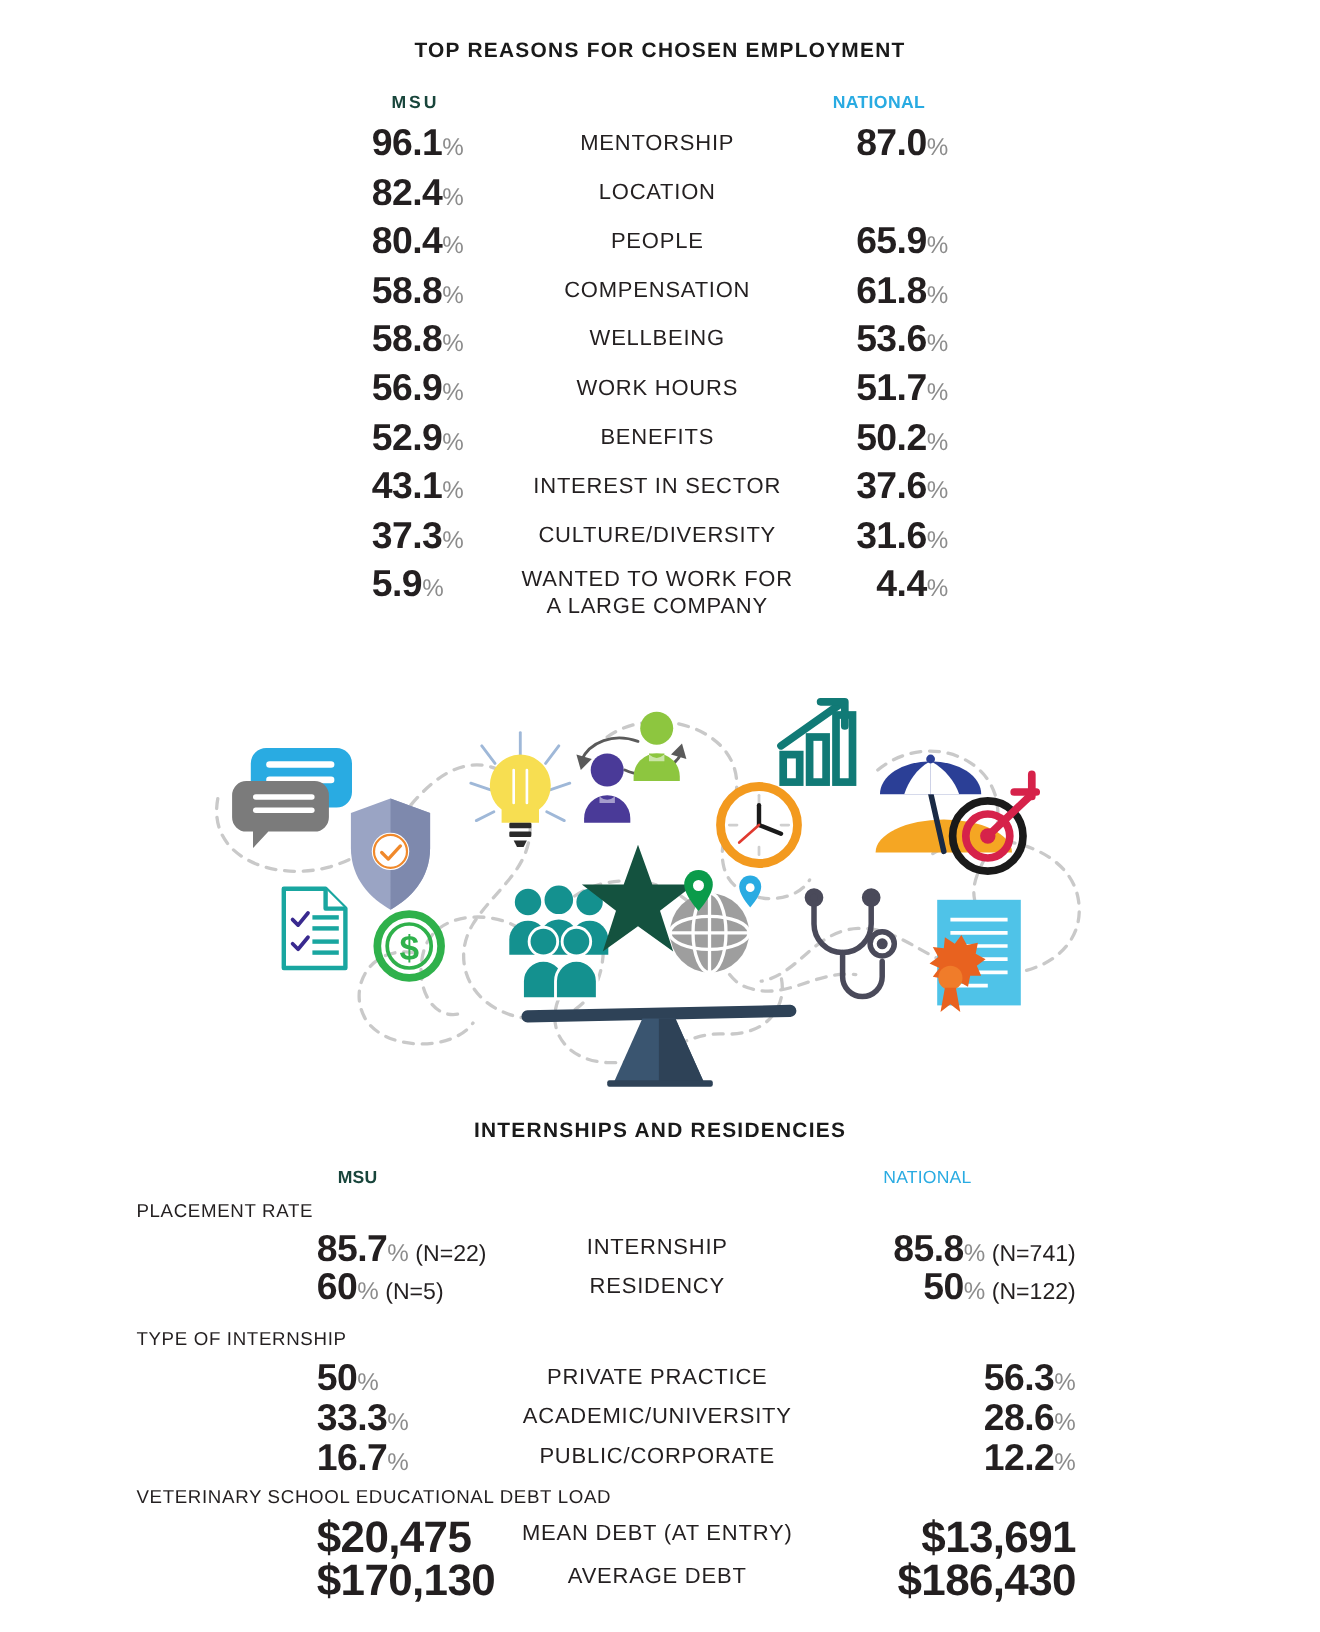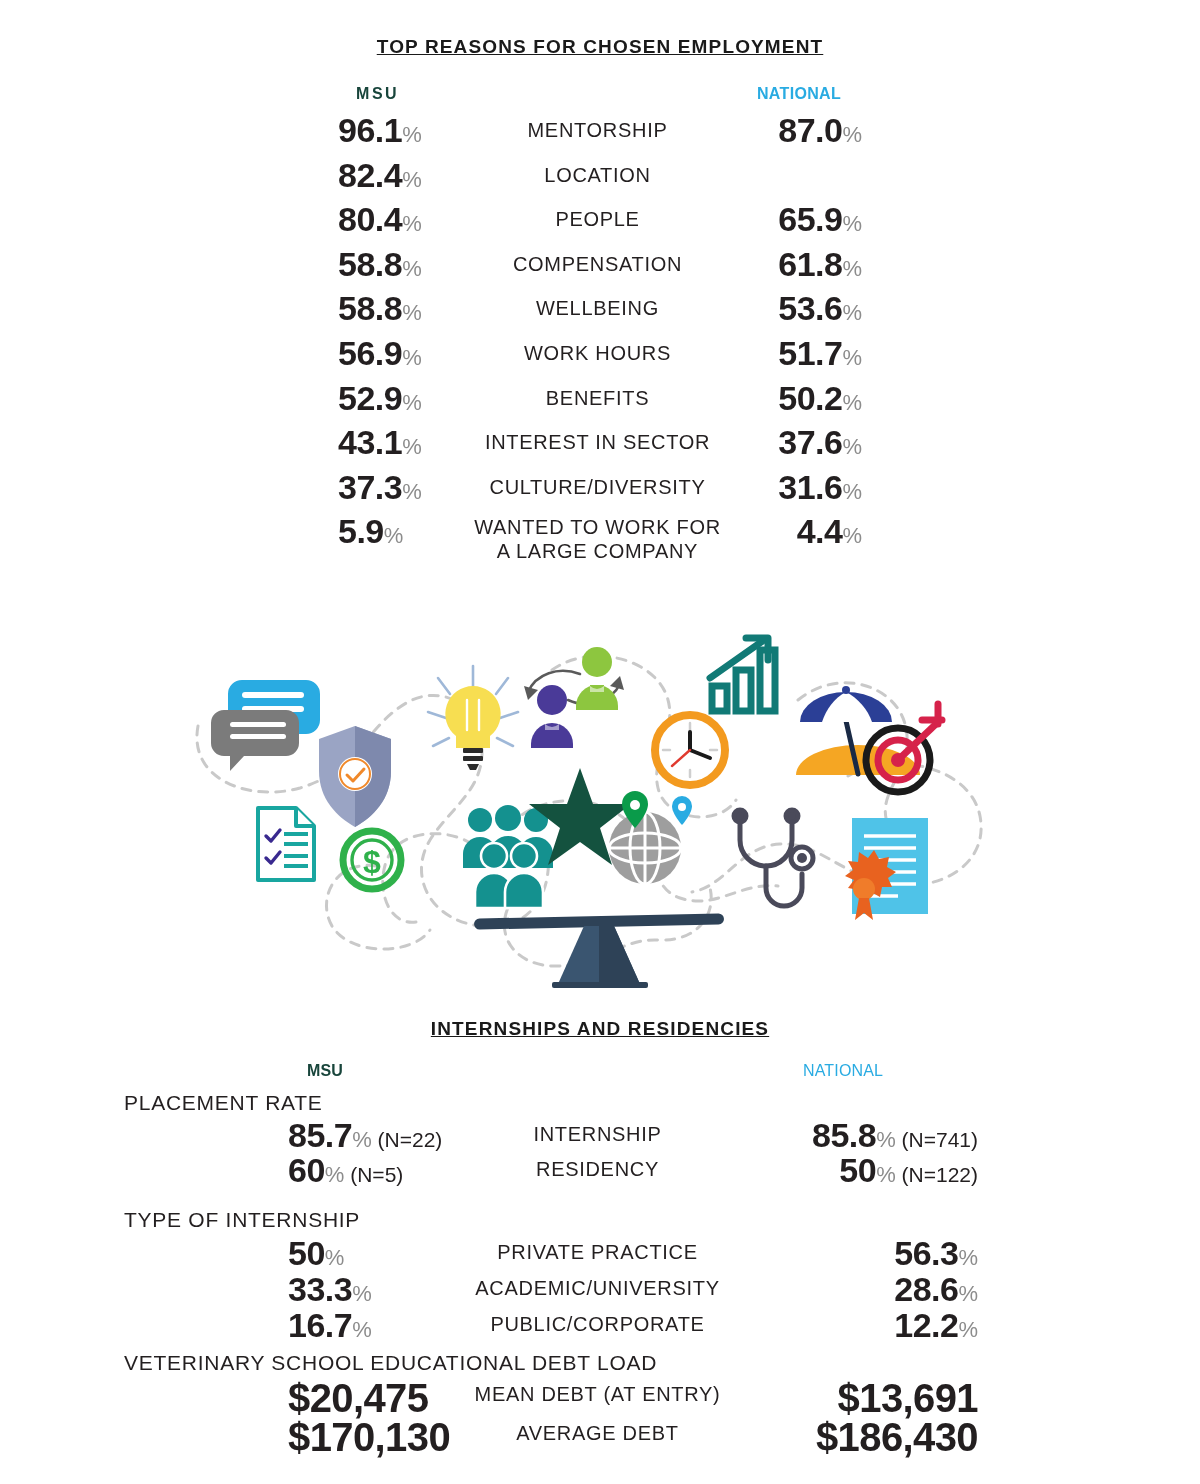--- a/index.html
+++ b/index.html
@@ -13,21 +13,20 @@
   }
   .page { position: relative; width: 1200px; height: 1484px; }
 
   
   .sect-title {
     font-weight: 700;
     font-size: 19px;
     letter-spacing: 0.06em;
     text-align: center;
     color: #1a1a1a;
-    text-decoration: underline;
   }
   .col-head {
     font-weight: 700;
     font-size: 16px;
     letter-spacing: 0.16em;
   }
   .col-head.msu { color: #18453b; }
   .col-head.nat { color: #29abe2; letter-spacing: 0.02em; }
 
   .big {
@@ -52,21 +51,21 @@
     letter-spacing: 0;
   }
   .mid-label {
     font-size: 20px;
     letter-spacing: 0.035em;
     color: #231f20;
     text-align: center;
     line-height: 1.18;
   }
   .sub-head {
-    font-size: 21px;
+    font-size: 17px;
     letter-spacing: 0.035em;
     color: #231f20;
   }
 
   
   #top-section { position: absolute; left: 0; top: 0; width: 1200px; }
   #top-title { position: absolute; left: 0; top: 36px; width: 1200px; }
   #top-head-msu { position: absolute; left: 356px; top: 85px; }
   #top-head-nat { position: absolute; left: 757px; top: 85px; }
 

